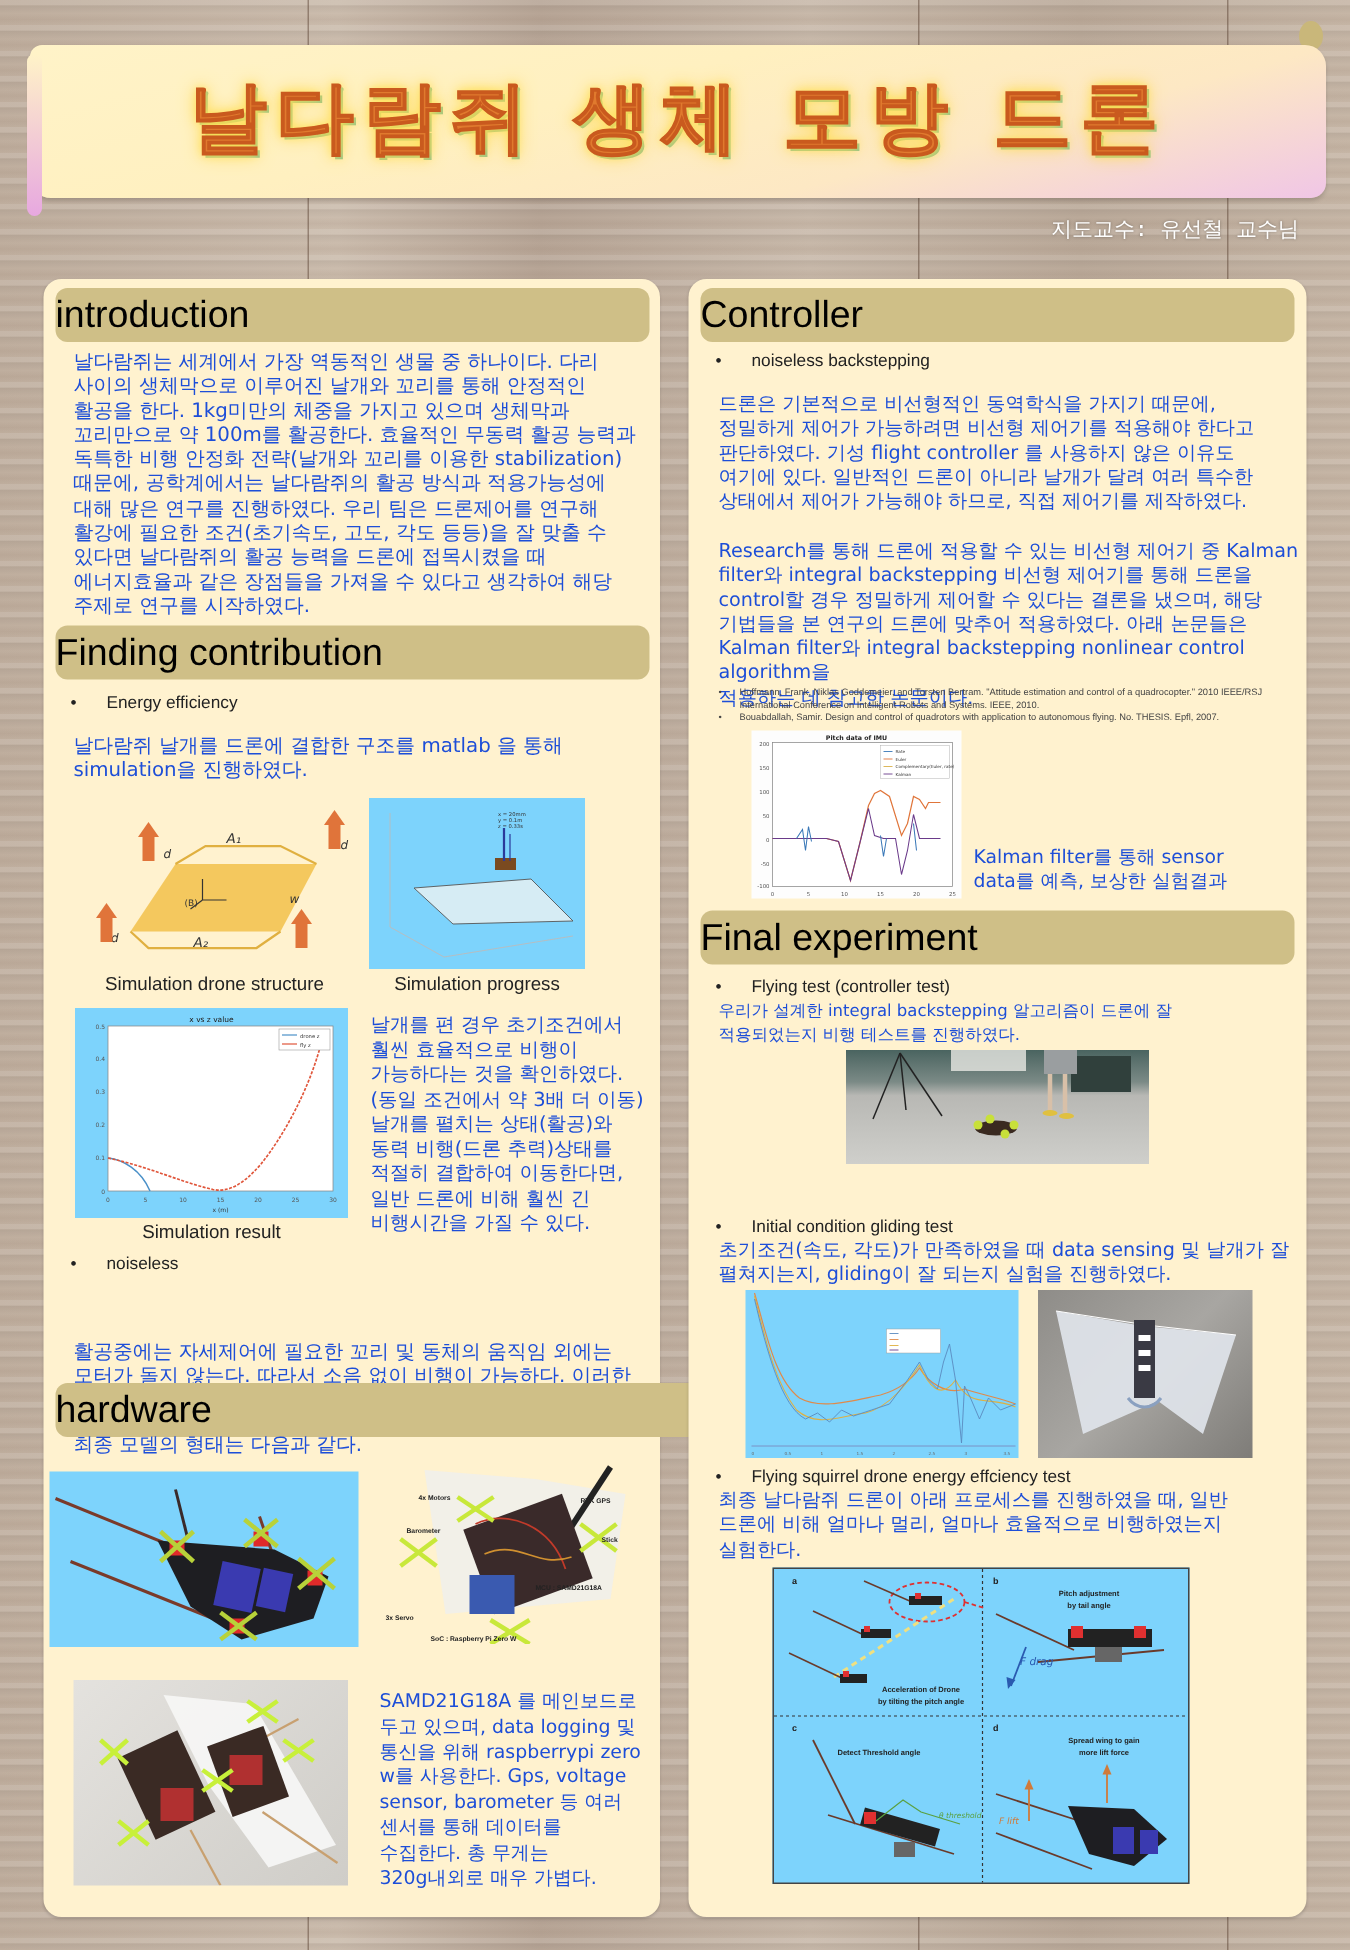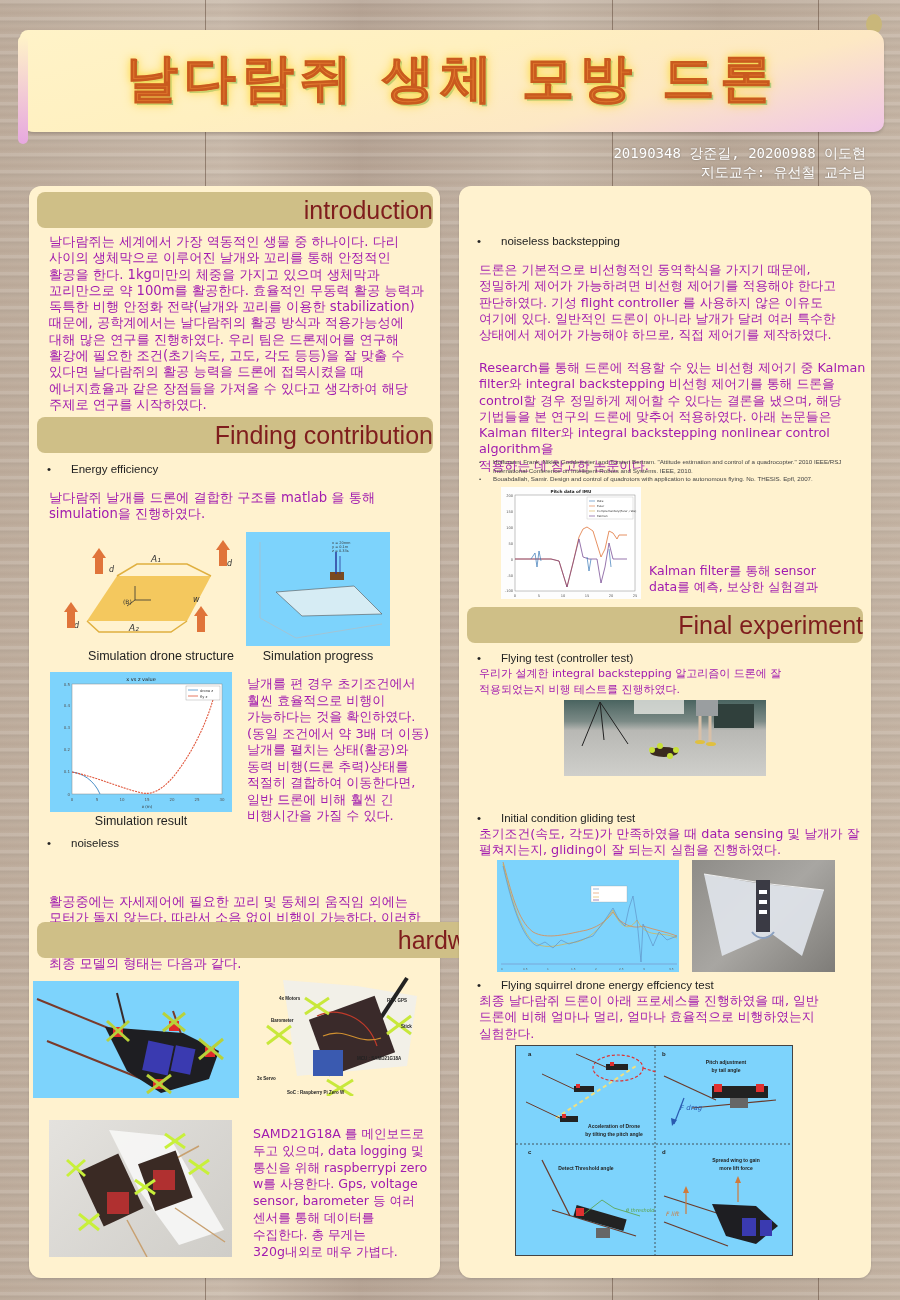--- a/index.html
+++ b/index.html
@@ -37,24 +37,24 @@
   }
 
   
   .panel {
     position: absolute; background: #fff2cf; border-radius: 12px;
     box-shadow: 0 1px 2px rgba(0,0,0,0.15);
   }
   .section-header {
     position: absolute; height: 36px; border-radius: 8px;
     background: #cfbf87;
-    color: #7f1d1d; font-family: "Liberation Sans", sans-serif; font-size: 25px;
-    text-align: right; line-height: 36px;
-  }
-  .txt-lg { position: absolute; font-size: 13.2px; line-height: 16.3px; color: #a21caf; white-space: pre-line; }
+    color: #000000; font-family: "Liberation Sans", sans-serif; font-size: 25px;
+    text-align: left; line-height: 36px;
+  }
+  .txt-lg { position: absolute; font-size: 13.2px; line-height: 16.3px; color: #1d4ed8; white-space: pre-line; }
   .bullet { position: absolute; font-family: "Liberation Sans", sans-serif; font-size: 11.5px; color: #222; }
   .bullet::before { content: "•"; display: inline-block; width: 24px; }
   .caption { position: absolute; font-family: "Liberation Sans", sans-serif; font-size: 12.5px; color: #222; text-align: center; }
   .refs { position: absolute; font-family: "Liberation Sans", sans-serif; font-size: 6.2px; line-height: 8.5px; color: #444; }
   .refs div { padding-left: 16px; position: relative; }
   .refs div::before { content: "•"; position: absolute; left: 2px; }
 
   .img-box { position: absolute; background: #7dd3fc; overflow: hidden; }
   .photo { position: absolute; overflow: hidden; }
   svg { display: block; }
@@ -64,21 +64,20 @@
 
 <div class="plank-line" style="left:205px"></div>
 <div class="plank-line" style="left:612px"></div>
 <div class="plank-line" style="left:818px"></div>
 
 <div class="ribbon-curl-r"></div>
 <div class="ribbon"></div>
 <div class="ribbon-curl-l"></div>
 <div class="title">날다람쥐 생체 모방 드론</div>
 <div class="authors">
-  <div>20190348 강준길, 20200988 이도현</div>
   <div>지도교수: 유선철 교수님</div>
 </div>
 
 <div class="panel" style="left:29px; top:186px; width:411px; height:1092px;">
 
   <div class="section-header" style="left:8px; top:6px; width:396px;">introduction</div>
   <div class="txt-lg" style="left:20px; top:48px; width:390px;">날다람쥐는 세계에서 가장 역동적인 생물 중 하나이다. 다리
 사이의 생체막으로 이루어진 날개와 꼬리를 통해 안정적인
 활공을 한다. 1kg미만의 체중을 가지고 있으며 생체막과
 꼬리만으로 약 100m를 활공한다. 효율적인 무동력 활공 능력과
@@ -116,21 +115,21 @@
           <polygon points="33,22 40,12 47,22"></polygon>
         <rect x="160" y="14" width="8" height="16"></rect>
           <polygon points="157,14 164,4 171,14"></polygon>
         <rect x="8" y="76" width="8" height="16"></rect>
           <polygon points="5,76 12,66 19,76"></polygon>
         <rect x="138" y="80" width="8" height="16"></rect>
           <polygon points="135,80 142,70 149,80"></polygon>
       </g>
     </svg>
   </div>
-  <div class="caption" style="left:32px; top:463px; width:200px;">Simulation drone structure</div>
+  <div class="caption" style="left:14px; top:463px; width:200px;">Simulation drone structure</div>
 
   <div class="img-box" style="left:217px; top:346px; width:144px; height:114px;">
     <svg width="144" height="114" viewBox="0 0 144 114">
       <line x1="14" y1="10" x2="14" y2="86" stroke="#bbb" stroke-width="0.6"></line>
       <line x1="14" y1="86" x2="50" y2="106" stroke="#bbb" stroke-width="0.6"></line>
       <line x1="50" y1="106" x2="136" y2="92" stroke="#bbb" stroke-width="0.6"></line>
       <polygon points="30,60 108,54 136,82 56,84" fill="#d6ecf4" stroke="#555" stroke-width="0.6"></polygon>
       <rect x="84" y="40" width="14" height="8" fill="#7a4a20"></rect>
       <line x1="90" y1="20" x2="90" y2="42" stroke="#2a3a9a" stroke-width="1.5"></line>
       <line x1="94" y1="24" x2="94" y2="42" stroke="#2a3a9a" stroke-width="0.8"></line>
@@ -277,20 +276,21 @@
 통신을 위해 raspberrypi zero
 w를 사용한다. Gps, voltage
 sensor, barometer 등 여러
 센서를 통해 데이터를
 수집한다. 총 무게는
 320g내외로 매우 가볍다.</div>
 </div>
 
 <div class="panel" style="left:459px; top:186px; width:412px; height:1092px;">
 
+  <div class="section-header" style="left:8px; top:6px; width:396px;">Controller</div>
   <div class="bullet" style="left:18px; top:49px;"><span>noiseless backstepping</span></div>
   <div class="txt-lg" style="left:20px; top:76px; width:392px; font-size:12.8px;">드론은 기본적으로 비선형적인 동역학식을 가지기 때문에,
 정밀하게 제어가 가능하려면 비선형 제어기를 적용해야 한다고
 판단하였다. 기성 flight controller 를 사용하지 않은 이유도
 여기에 있다. 일반적인 드론이 아니라 날개가 달려 여러 특수한
 상태에서 제어가 가능해야 하므로, 직접 제어기를 제작하였다.</div>
   <div class="txt-lg" style="left:20px; top:174px; width:392px; font-size:12.8px;">Research를 통해 드론에 적용할 수 있는 비선형 제어기 중 Kalman
 filter와 integral backstepping 비선형 제어기를 통해 드론을
 control할 경우 정밀하게 제어할 수 있다는 결론을 냈으며, 해당
 기법들을 본 연구의 드론에 맞추어 적용하였다. 아래 논문들은

